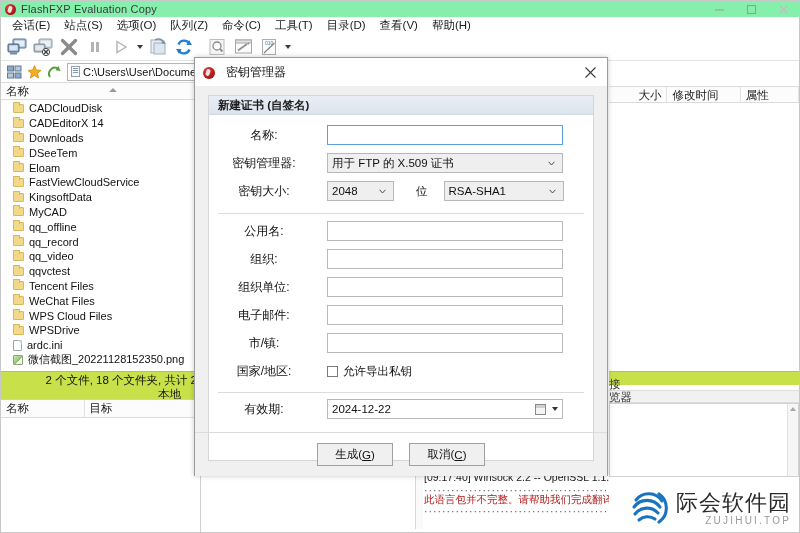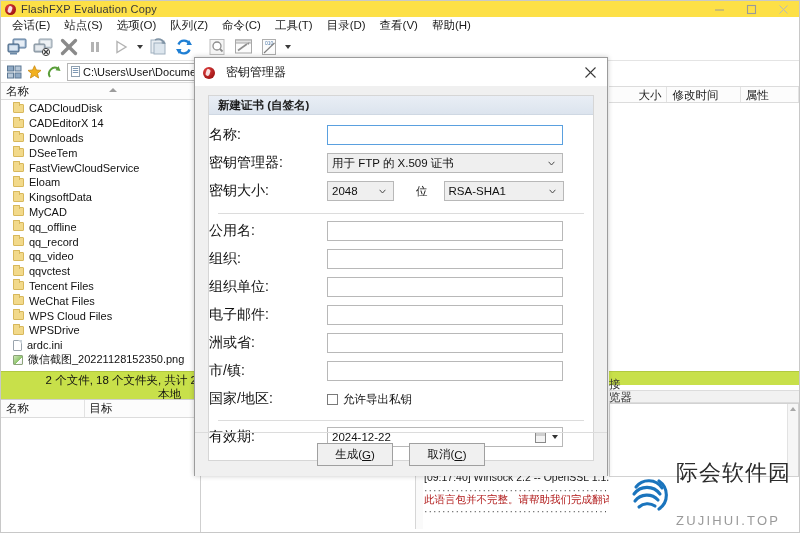--- a/index.html
+++ b/index.html
@@ -16,21 +16,21 @@
     position: relative;
     width: 800px; height: 533px;
     background: #ffffff;
     border: 1px solid #c8c8c8;
     overflow: hidden;
   }
 
   
   .titlebar {
     position: absolute; top: 0; left: 0; width: 798px; height: 16px;
-    background: #fde047;
+    background: #86efac;
     display: flex; align-items: center;
     padding-left: 4px;
   }
   .title-icon {
     width: 11px; height: 11px; margin-right: 5px;
     position: relative; flex: 0 0 auto;
   }
   .fxp-glyph {
     display: block; width: 11px; height: 11px;
     border-radius: 50%;
@@ -242,23 +242,23 @@
   }
   .log-left-edge {
     position: absolute; left: 414px; top: 466px; width: 8px; height: 62px; background: #fafafa;
   }
 
   
   .watermark {
     position: absolute; right: 8px; bottom: 4px;
     display: flex; align-items: center; gap: 7px;
   }
-  .wm-text { display: flex; flex-direction: column; align-items: flex-start; gap: 28px; }
+  .wm-text { display: flex; flex-direction: column; align-items: flex-end; }
   .wm-main { font-size: 22px; color: #2b2b2b; letter-spacing: 1px; line-height: 24px; }
-  .wm-sub  { font-size: 13px; color: #9a9a9a; letter-spacing: 2.2px; }
+  .wm-sub  { font-size: 10px; color: #9a9a9a; letter-spacing: 2.2px; }
 
   
   .dlg {
     position: absolute; left: 193px; top: 56px; width: 414px; height: 419px;
     background: #f0f0f0;
     border: 1px solid #9c9c9c;
     box-shadow: 0 0 5px rgba(0,0,0,.22);
   }
   .dlg-title {
     height: 29px; background: #ffffff;
@@ -285,22 +285,22 @@
     background: linear-gradient(to bottom, #e9eef5 0%, #dce4ee 100%);
     border-bottom: 1px solid #cfd8e3;
     display: flex; align-items: center; padding-left: 9px;
     font-size: 11.5px; font-weight: bold; color: #1a1a1a;
   }
   .form { position: relative; padding-top: 8px; }
   .frow {
     display: flex; align-items: center; height: 24px; margin-bottom: 4px;
   }
   .flabel {
-    width: 118px; text-align: left; padding-right: 8px;
-    font-size: 14px; color: #111; white-space: nowrap;
+    width: 118px; text-align: center; padding-right: 8px;
+    font-size: 12px; color: #111; white-space: nowrap;
   }
   .ftext {
     width: 236px; height: 20px;
     border: 1px solid #b8b8b8; background: #fff;
     font-size: 11.5px; color: #111;
     padding: 0 4px; outline: none;
     font-family: inherit;
   }
   .ftext.focused { border-color: #5aa0df; }
   .fselect {
@@ -538,25 +538,25 @@
       <div class="row">
           <i class="folder-ic"></i>
           <span>Downloads</span>
         </div>
       <div class="row">
           <i class="folder-ic"></i>
           <span>DSeeTem</span>
         </div>
       <div class="row">
           <i class="folder-ic"></i>
+          <span>Eloam</span>
+        </div>
+      <div class="row">
+          <i class="folder-ic"></i>
           <span>FastViewCloudService</span>
-        </div>
-      <div class="row">
-          <i class="folder-ic"></i>
-          <span>Eloam</span>
         </div>
       <div class="row">
           <i class="folder-ic"></i>
           <span>KingsoftData</span>
         </div>
       <div class="row">
           <i class="folder-ic"></i>
           <span>MyCAD</span>
         </div>
       <div class="row">
@@ -721,24 +721,20 @@
           <div class="frow">
             <div class="flabel">组织单位:</div>
             <input class="ftext" type="text" value="" style="">
           </div>
 
           <div class="frow">
             <div class="flabel">电子邮件:</div>
             <input class="ftext" type="text" value="" style="">
           </div>
 
-          <div class="frow">
-            <div class="flabel">洲或省:</div>
-            <input class="ftext" type="text" value="" style="">
-          </div>
 
           <div class="frow">
             <div class="flabel">市/镇:</div>
             <input class="ftext" type="text" value="" style="">
           </div>
 
           <div class="frow">
             <div class="flabel">国家/地区:</div>
             <div class="cbrow">
               <i class="cbox"></i>

